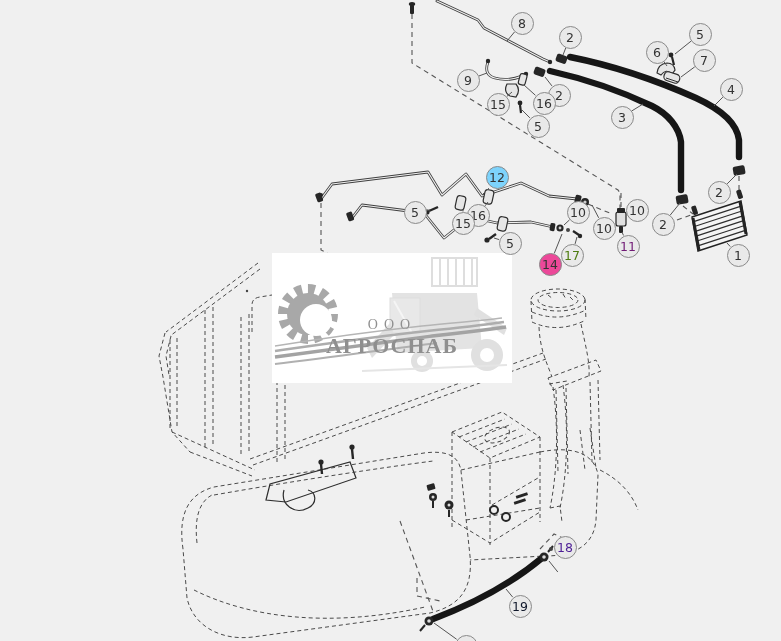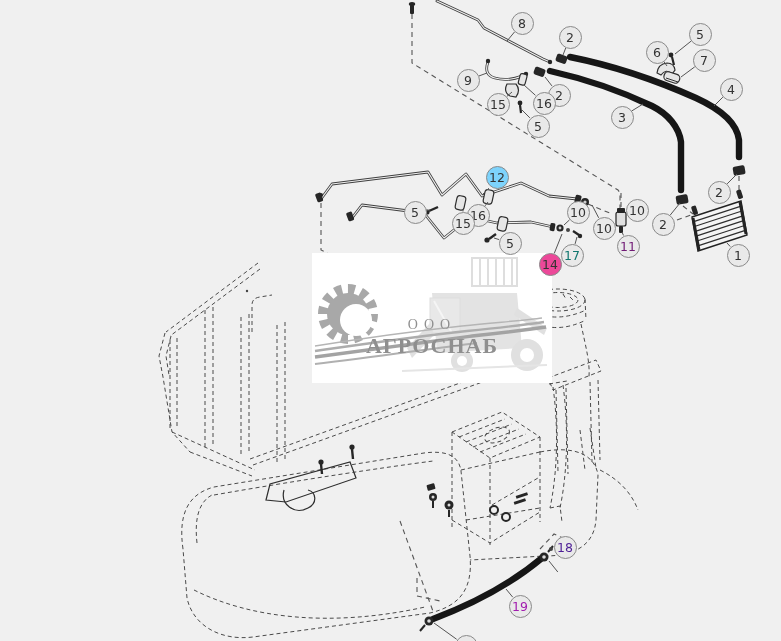--- a/index.html
+++ b/index.html
@@ -306,21 +306,21 @@
         <line x1="554.2709927780722" y1="253.3225180548195" x2="562" y2="234" stroke="#555555" stroke-width="1"></line>
         <line x1="727.1317279836453" y1="183.8682720163547" x2="737" y2="174" stroke="#555555" stroke-width="1"></line>
         <line x1="670.2357796296816" y1="215.06168398686393" x2="680" y2="203" stroke="#555555" stroke-width="1"></line>
         <line x1="730.2291667720505" y1="246.52272738769148" x2="727" y2="243" stroke="#555555" stroke-width="1"></line>
         <line x1="557.8160069531241" y1="572.0200086914051" x2="549" y2="561" stroke="#555555" stroke-width="1"></line>
         <line x1="512.6893665920974" y1="597.1228022904039" x2="506" y2="589" stroke="#555555" stroke-width="1"></line>
         <line x1="456.6618232295588" y1="639.2881854462454" x2="434" y2="623" stroke="#555555" stroke-width="1"></line>
       </g>
   </svg>
 
-  <div id="watermark" style="left: 272px; top: 253px; width: 240px; height: 130px; margin-left: 40px;">
+  <div id="watermark" style="left: 272px; top: 253px; width: 240px; height: 130px;">
     <svg width="240" height="130" viewBox="0 0 240 130">
       <g>
         <rect x="160" y="5" width="45" height="28" fill="none" stroke="#dedede" stroke-width="2"></rect>
         <path d="M168,5 V33 M176,5 V33 M184,5 V33 M192,5 V33 M200,5 V33" stroke="#dedede" stroke-width="2"></path>
         <path d="M120,40 L205,40 L210,95 L125,100 Z" fill="#e3e3e3"></path>
         <rect x="118" y="45" width="30" height="35" fill="#e8e8e8" stroke="#dedede"></rect>
         <path d="M122,48 L140,80" stroke="#f5f5f5" stroke-width="2"></path>
         <path d="M205,55 L235,75 L232,82 L202,62 Z" fill="#e0e0e0"></path>
         <path d="M118,70 L95,95 L100,105 L122,82 Z" fill="#e0e0e0"></path>
         <circle cx="215" cy="102" r="16" fill="#e0e0e0"></circle>
@@ -359,21 +359,21 @@
     <div class="callout" style="left: 526.5px; top: 114.5px; background: rgb(233, 233, 233); border: 1.2px solid rgb(138, 138, 138); color: rgb(51, 51, 51);">5</div>
     <div class="callout" style="left: 485.5px; top: 166px; background: #7dd3fc; border: 1.2px solid rgb(138, 138, 138); color: rgb(51, 51, 51);">12</div>
     <div class="callout" style="left: 403.5px; top: 200.5px; background: rgb(233, 233, 233); border: 1.2px solid rgb(138, 138, 138); color: rgb(51, 51, 51);">5</div>
     <div class="callout" style="left: 466.5px; top: 203.5px; background: rgb(233, 233, 233); border: 1.2px solid rgb(138, 138, 138); color: rgb(51, 51, 51);">16</div>
     <div class="callout" style="left: 451.5px; top: 211.5px; background: rgb(233, 233, 233); border: 1.2px solid rgb(138, 138, 138); color: rgb(51, 51, 51);">15</div>
     <div class="callout" style="left: 498.5px; top: 231.5px; background: rgb(233, 233, 233); border: 1.2px solid rgb(138, 138, 138); color: rgb(51, 51, 51);">5</div>
     <div class="callout" style="left: 566.5px; top: 200.5px; background: rgb(233, 233, 233); border: 1.2px solid rgb(138, 138, 138); color: rgb(51, 51, 51);">10</div>
     <div class="callout" style="left: 592.5px; top: 216.5px; background: rgb(233, 233, 233); border: 1.2px solid rgb(138, 138, 138); color: rgb(51, 51, 51);">10</div>
     <div class="callout" style="left: 625.5px; top: 198.5px; background: rgb(233, 233, 233); border: 1.2px solid rgb(138, 138, 138); color: rgb(51, 51, 51);">10</div>
     <div class="callout" style="left: 616.5px; top: 234.5px; background: rgb(233, 233, 233); border: 1.2px solid rgb(138, 138, 138); color: #701a75;">11</div>
-    <div class="callout" style="left: 560.5px; top: 243.5px; background: rgb(233, 233, 233); border: 1.2px solid rgb(138, 138, 138); color: #0f766e;">17</div>
+    <div class="callout" style="left: 560.5px; top: 243.5px; background: rgb(233, 233, 233); border: 1.2px solid rgb(138, 138, 138); color: #4d7c0f;">17</div>
     <div class="callout" style="left: 538.5px; top: 252.5px; background: #ec4899; border: 1.2px solid rgb(138, 138, 138); color: rgb(51, 51, 51);">14</div>
     <div class="callout" style="left: 707.5px; top: 180.5px; background: rgb(233, 233, 233); border: 1.2px solid rgb(138, 138, 138); color: rgb(51, 51, 51);">2</div>
     <div class="callout" style="left: 651.5px; top: 212.5px; background: rgb(233, 233, 233); border: 1.2px solid rgb(138, 138, 138); color: rgb(51, 51, 51);">2</div>
     <div class="callout" style="left: 726.5px; top: 243.5px; background: rgb(233, 233, 233); border: 1.2px solid rgb(138, 138, 138); color: rgb(51, 51, 51);">1</div>
     <div class="callout" style="left: 553.5px; top: 536px; background: rgb(233, 233, 233); border: 1.2px solid rgb(138, 138, 138); color: #4c1d95;">18</div>
-    <div class="callout" style="left: 508.5px; top: 594.5px; background: rgb(233, 233, 233); border: 1.2px solid rgb(138, 138, 138); color: #a21caf;">19</div>
+    <div class="callout" style="left: 508.5px; top: 594.5px; background: rgb(233, 233, 233); border: 1.2px solid rgb(138, 138, 138); color: #0f172a;">19</div>
     <div class="callout" style="left: 454.5px; top: 634.5px; background: rgb(233, 233, 233); border: 1.2px solid rgb(138, 138, 138); color: rgb(51, 51, 51);"></div>
   </div>
 
 </body></html>

